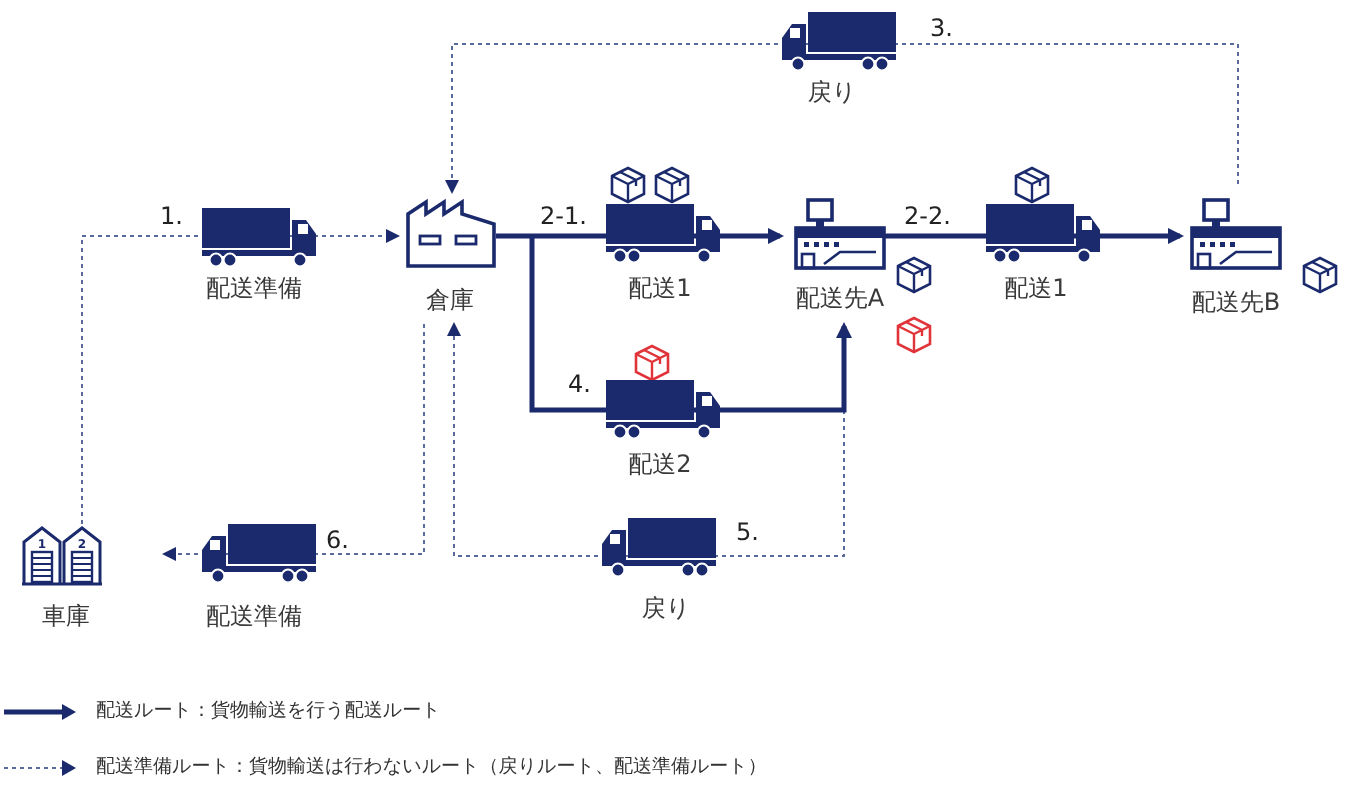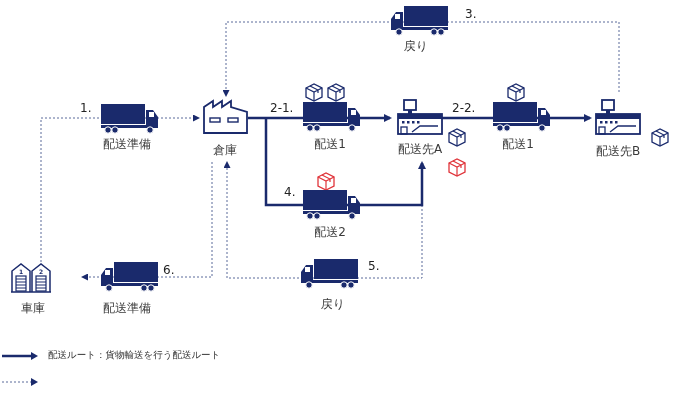--- a/index.html
+++ b/index.html
@@ -170,13 +170,14 @@
     <line x1="2" y1="5" x2="32" y2="5" stroke="#1a2a6c" stroke-width="2.5"></line>
     <path d="M31,1 L38,5 L31,9 z" fill="#1a2a6c"></path>
   </svg>
   <span>配送ルート：貨物輸送を行う配送ルート</span>
 </div>
 <div class="legend" style="top:377px;">
   <svg width="40" height="10" viewBox="0 0 40 10">
     <line x1="2" y1="5" x2="32" y2="5" stroke="#5a6a9a" stroke-width="1" stroke-dasharray="2,2"></line>
     <path d="M31,1 L38,5 L31,9 z" fill="#1a2a6c"></path>
   </svg>
+  <span>配送準備ルート：貨物輸送は行わないルート（戻りルート、配送準備ルート）</span>
 </div>
 
 </body></html>

